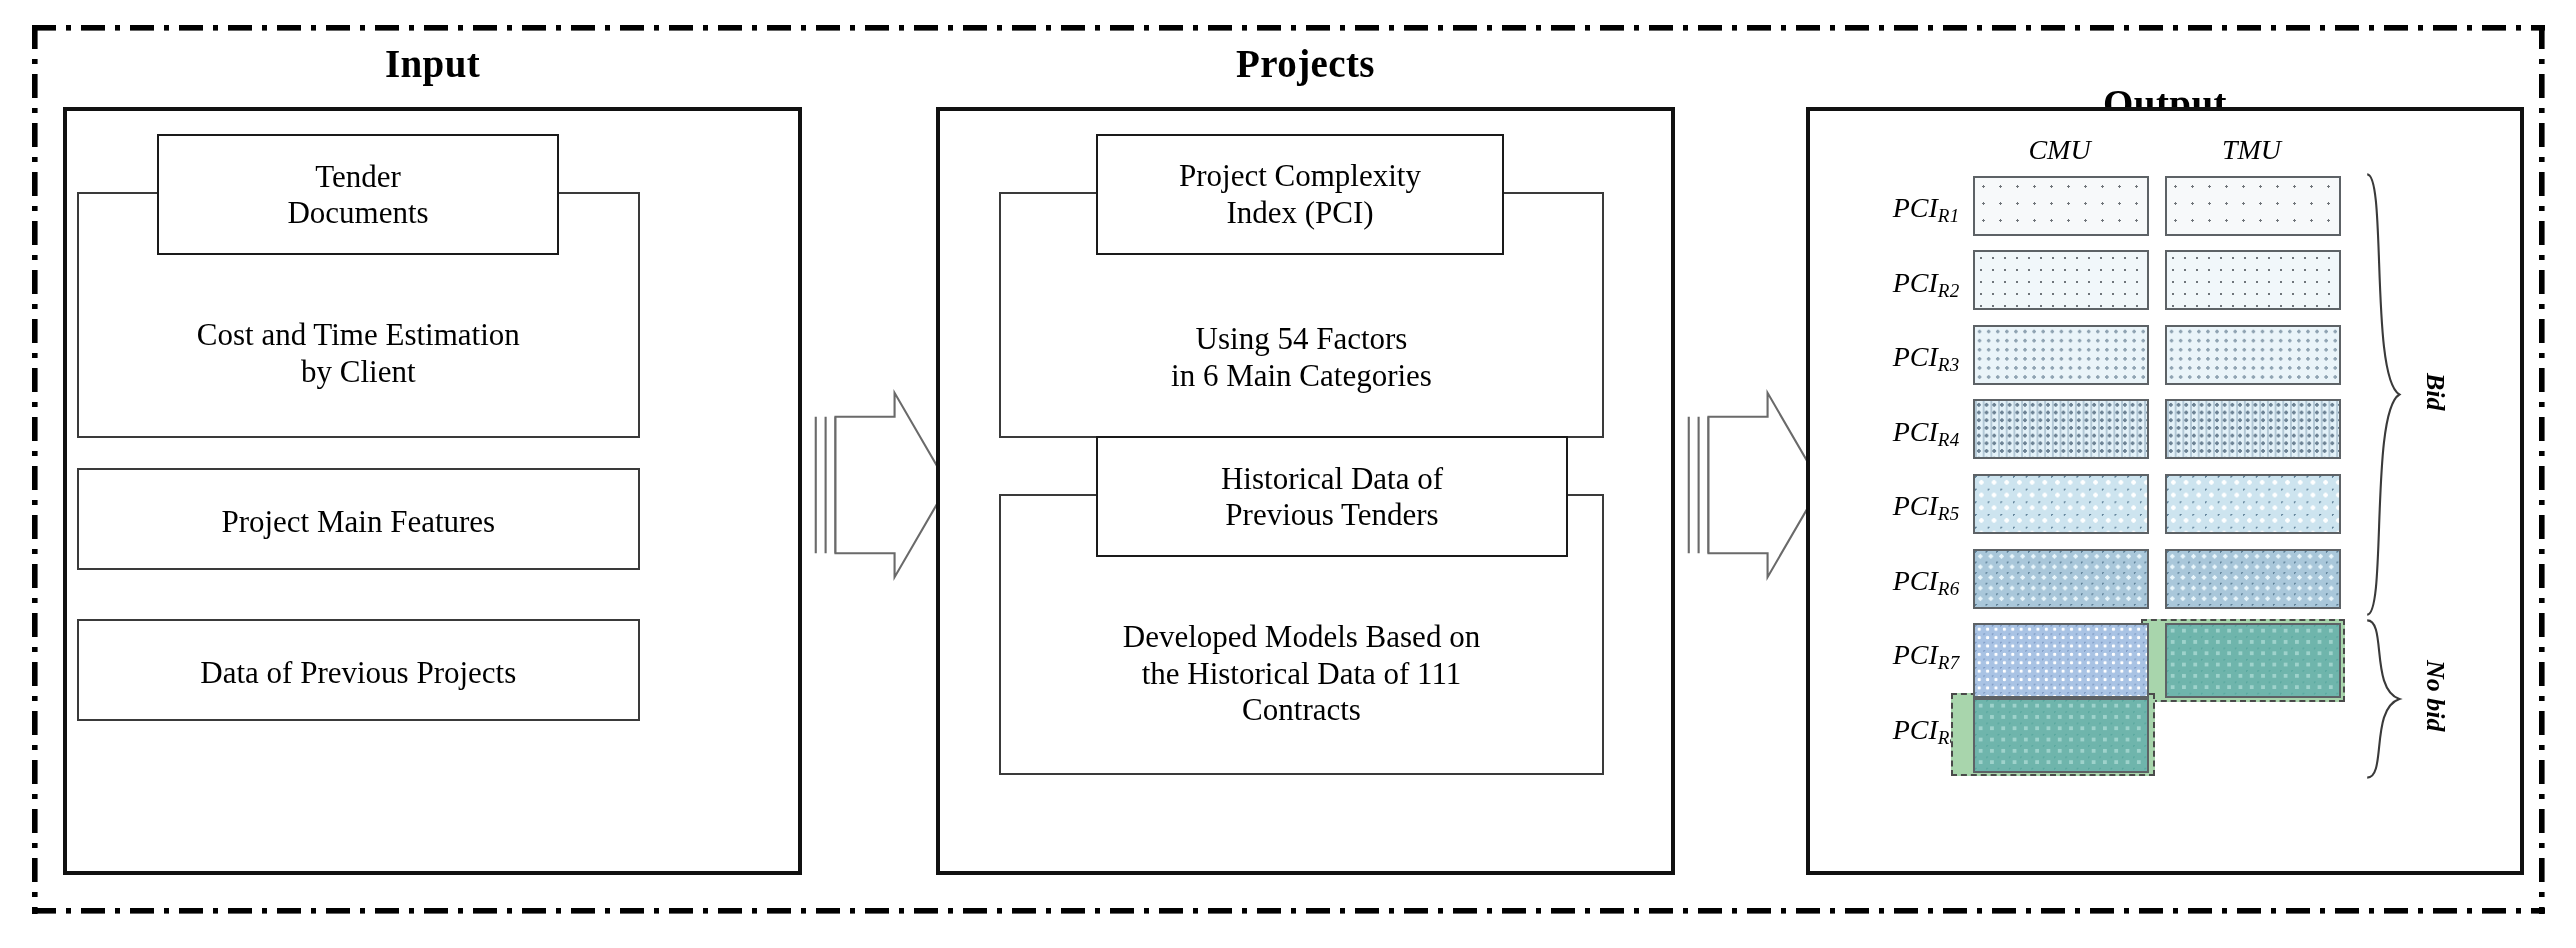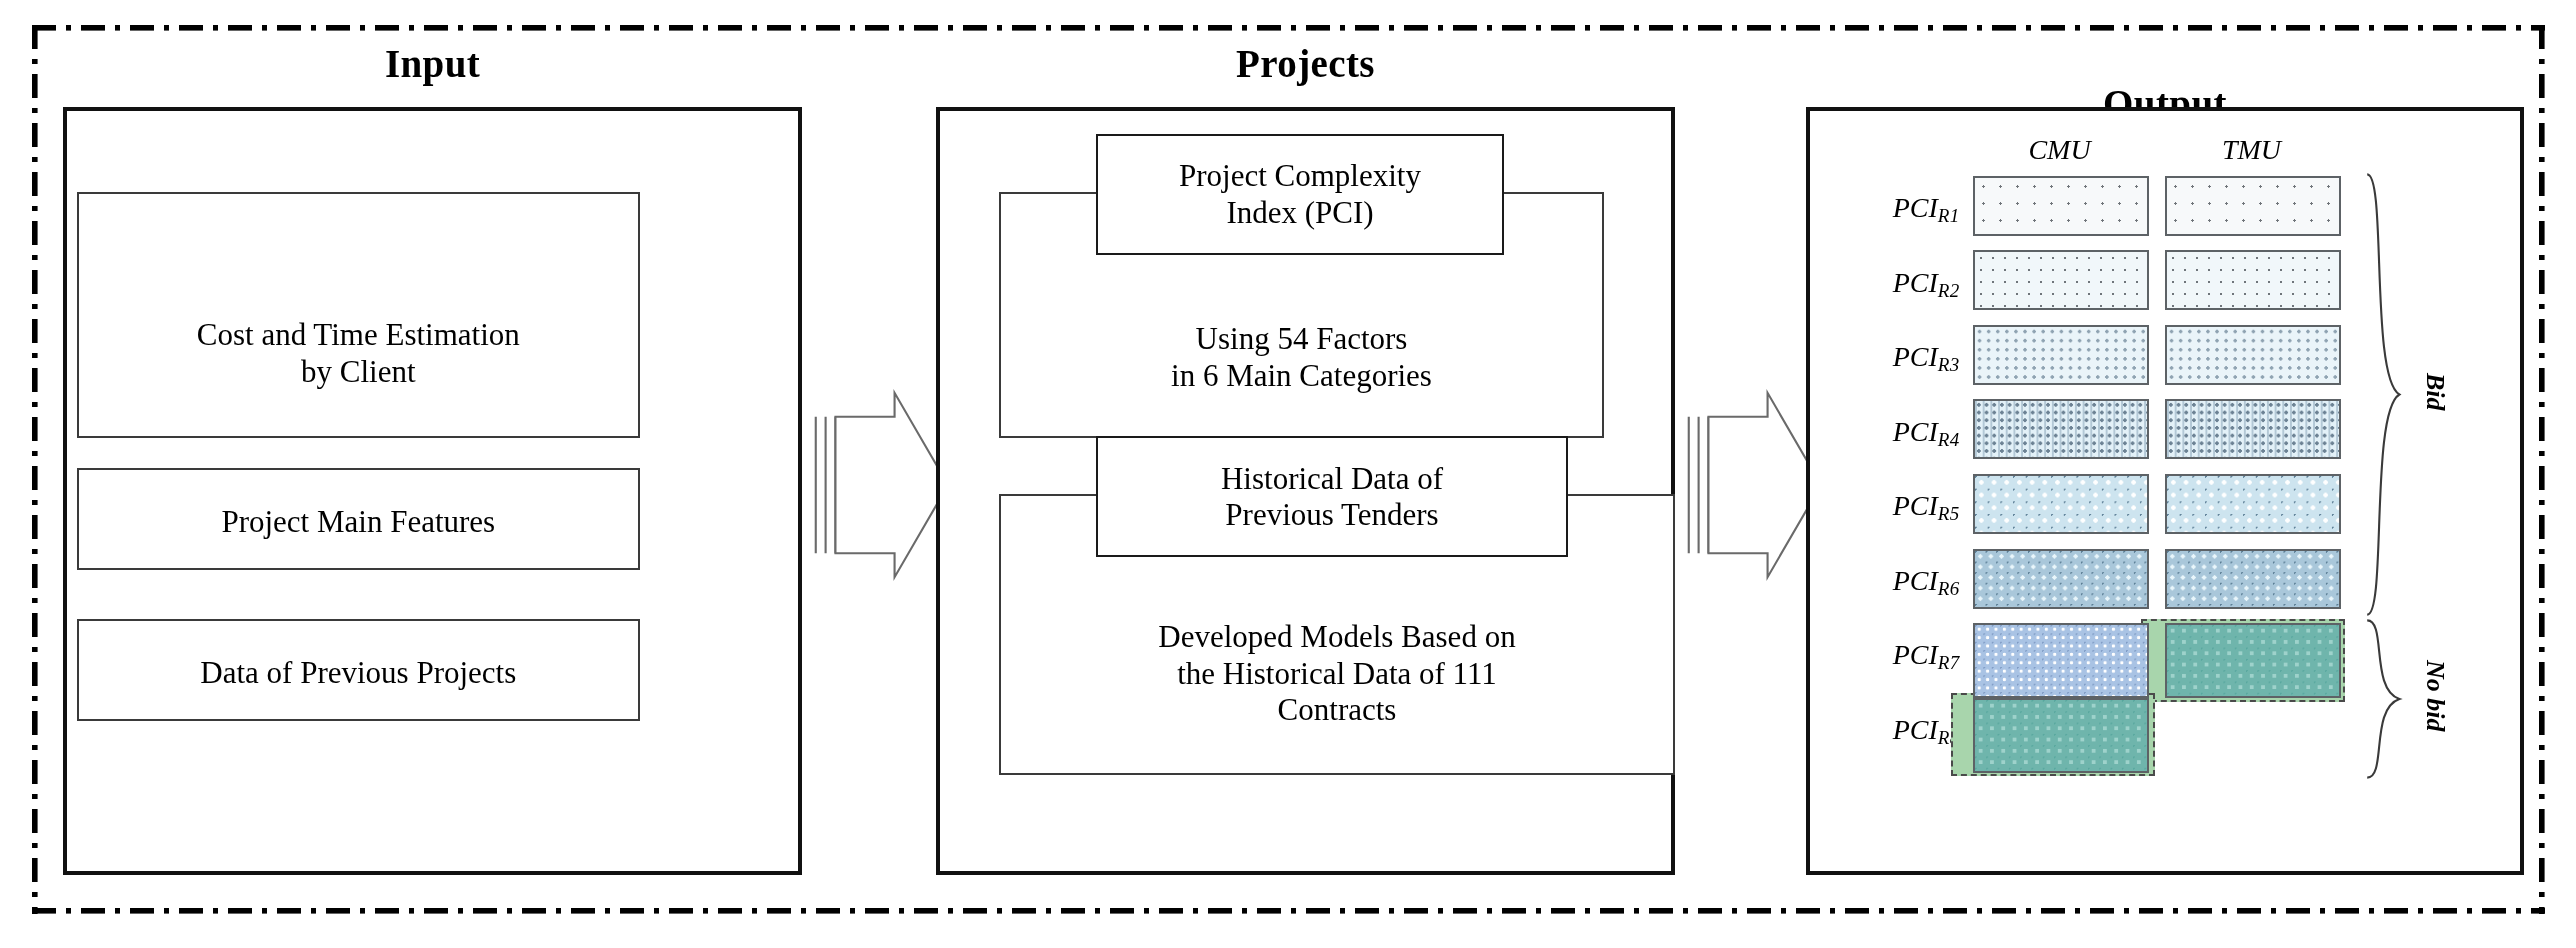--- a/index.html
+++ b/index.html
@@ -117,20 +117,24 @@
 
   <div class="panel-title" style="left:63px;top:44px;width:739px;">Input</div>
 
   <div class="panel" style="left:63px;top:107px;width:739px;height:768px;">
 
     <div class="ibox body" style="left:9.8px;top:81px;width:563px;height:246px;">
       <div class="ibox-text" style="top:123px;">Cost and Time Estimation
 by Client</div>
     </div>
 
+    <div class="ibox hdr" style="left:90px;top:23px;width:402px;height:121px;">
+      <div class="ibox-text" style="top:22.5px;">Tender
+Documents</div>
+    </div>
 
     <div class="ibox" style="left:9.8px;top:357px;width:563px;height:102px;">
       <div class="ibox-text" style="top:34px;">Project Main Features</div>
     </div>
 
     <div class="ibox" style="left:9.8px;top:508px;width:563px;height:102px;">
       <div class="ibox-text" style="top:34px;">Data of Previous Projects</div>
     </div>
   </div>
 
@@ -148,21 +152,21 @@
     <div class="ibox body" style="left:59px;top:81px;width:605px;height:246px;">
       <div class="ibox-text" style="top:127px;">Using 54 Factors
 in 6 Main Categories</div>
     </div>
 
     <div class="ibox hdr" style="left:156px;top:22.5px;width:408px;height:121px;">
       <div class="ibox-text" style="top:22.5px;">Project Complexity
 Index (PCI)</div>
     </div>
 
-    <div class="ibox body" style="left:59px;top:383px;width:676px;height:281px;">
+    <div class="ibox body" style="left:59px;top:383px;width:605px;height:281px;">
       <div class="ibox-text" style="top:123px;">Developed Models Based on
 the Historical Data of 111
 Contracts</div>
     </div>
 
     <div class="ibox hdr" style="left:156px;top:325px;width:472px;height:121px;">
       <div class="ibox-text" style="top:22.5px;">Historical Data of
 Previous Tenders</div>
     </div>
   </div>

